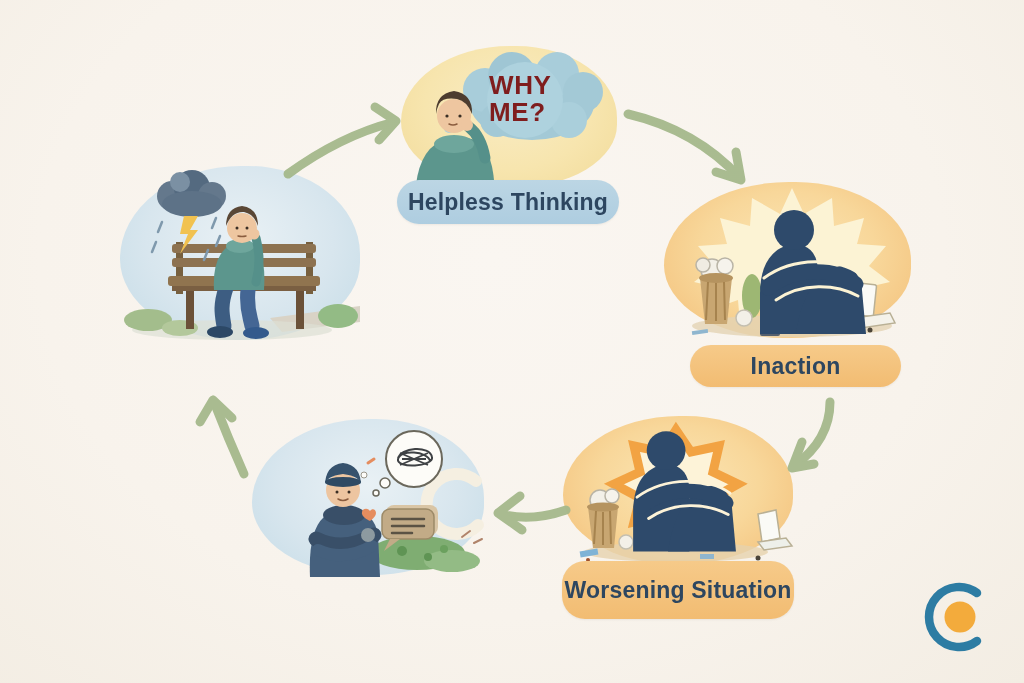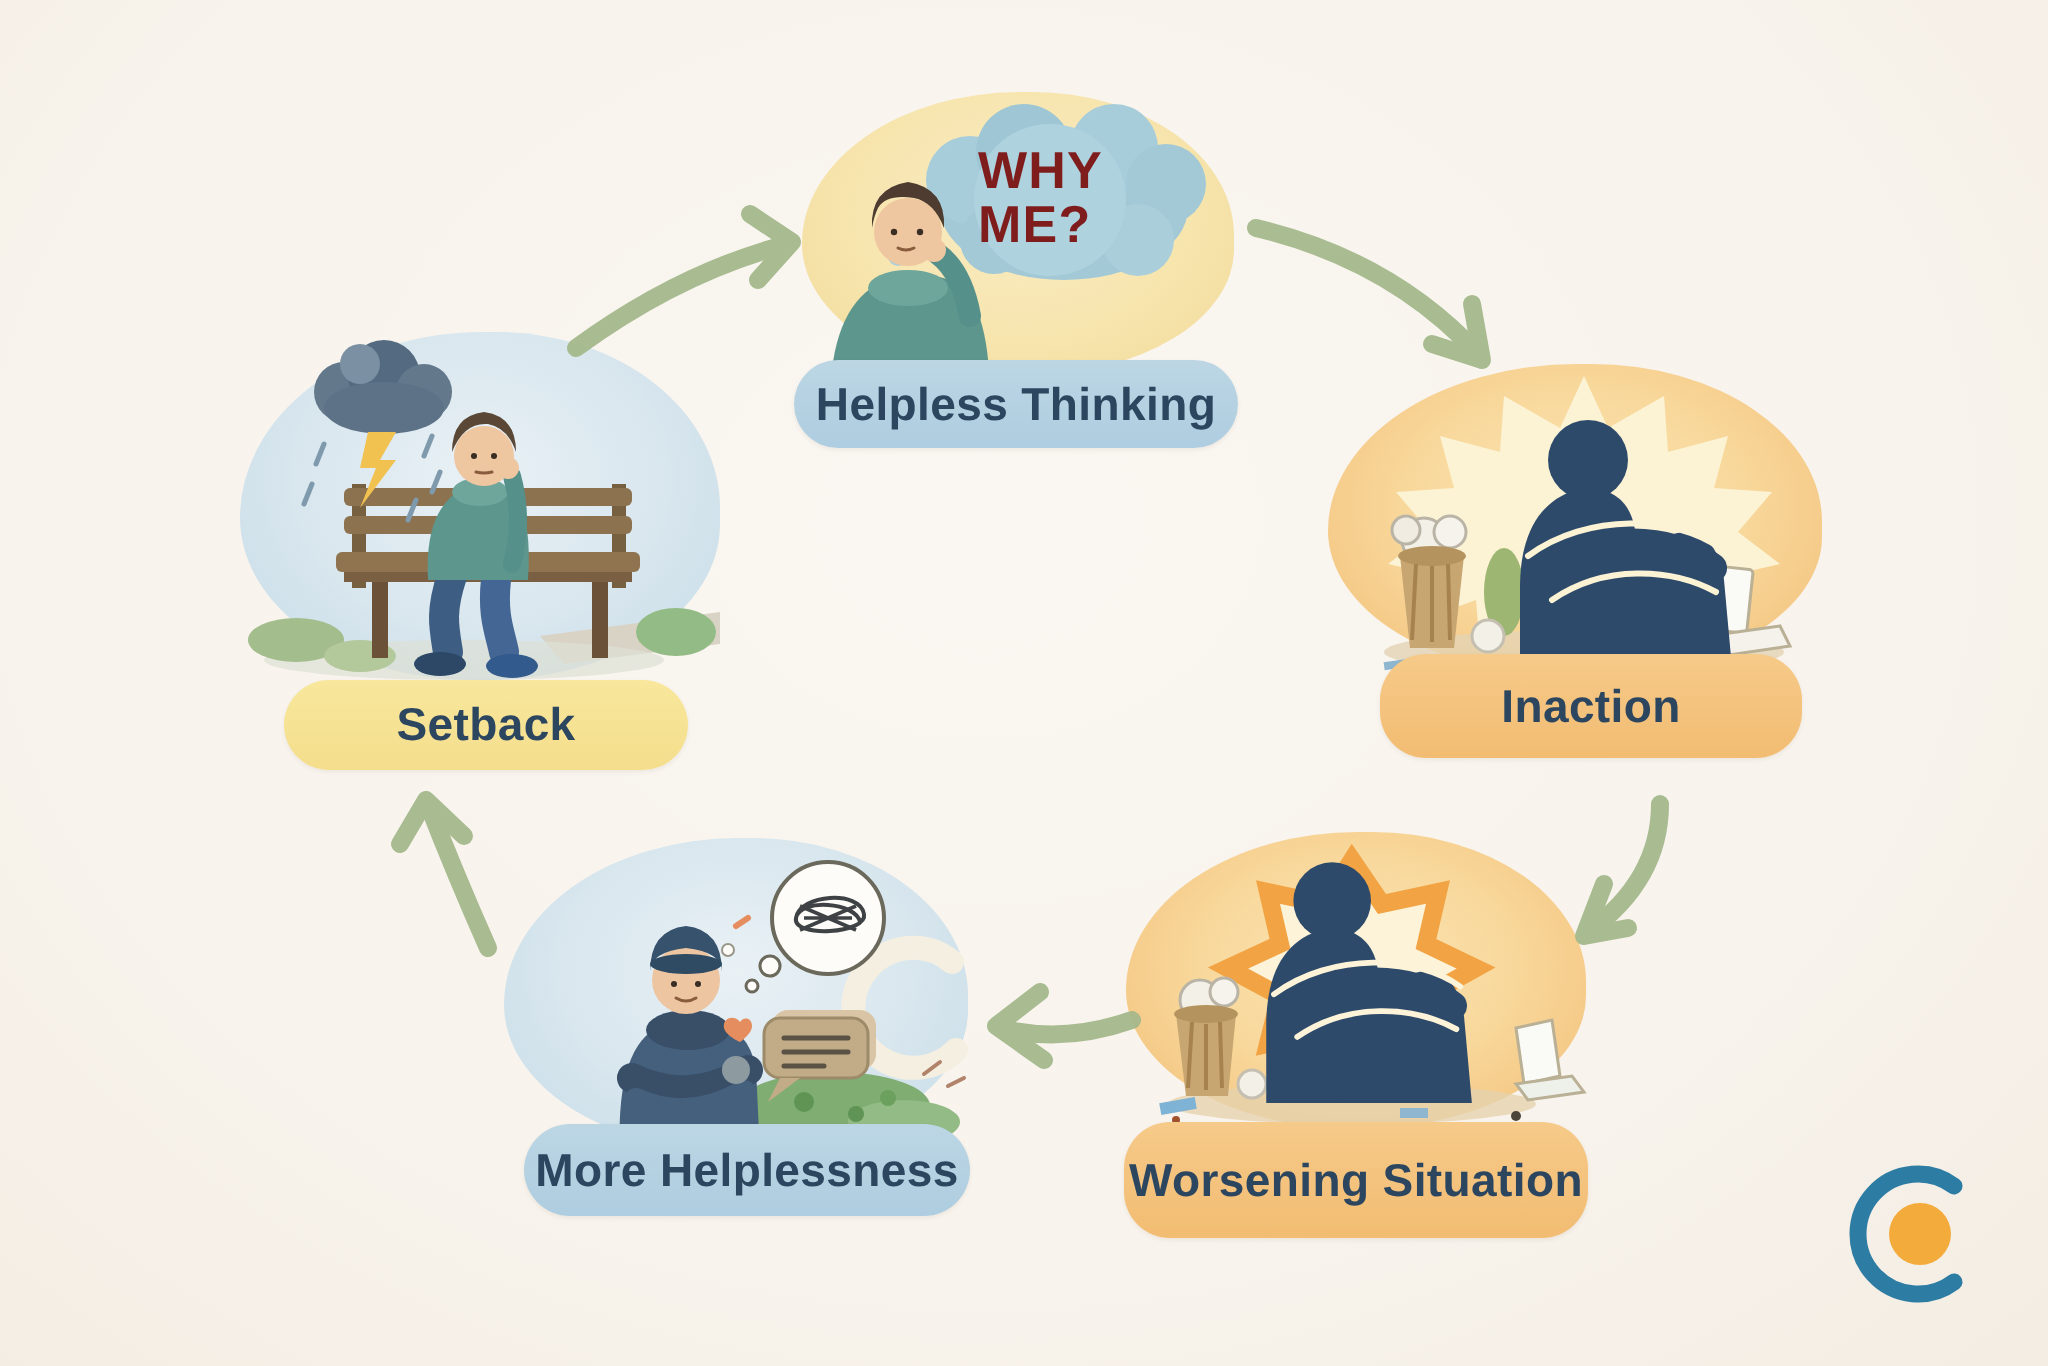--- a/index.html
+++ b/index.html
@@ -98,21 +98,21 @@
       <g>
         <path d="M96,152 L96,112 C96,82 108,66 128,62 L140,64 C150,68 154,78 154,90 L154,152 Z" fill="#2e4a6b"></path>
         <circle cx="130" cy="48" r="20" fill="#2e4a6b"></circle>
         <path d="M132,152 C138,108 158,86 178,84 C190,84 196,94 198,108 L202,152 Z" fill="#2e4a6b"></path>
         <path d="M100,96 C130,74 174,76 196,92" stroke="#fcf3d4" stroke-width="3" fill="none" stroke-linecap="round"></path>
         <path d="M104,106 C132,84 172,86 192,102" stroke="#2e4a6b" stroke-width="15" fill="none" stroke-linecap="round"></path>
         <path d="M112,118 C138,100 172,102 194,114" stroke="#fcf3d4" stroke-width="3" fill="none" stroke-linecap="round"></path>
       </g>
       <circle cx="206" cy="148" r="2.5" fill="#4b4438"></circle>
     </svg>
-    <div class="pill pill-orange" style="left:26px;top:145px;width:211px;height:52px;">
+    <div class="pill pill-orange" style="left:26px;top:163px;width:211px;height:42px;">
       <span>Inaction</span>
     </div>
   </div>
 
   <div class="node" style="left:120px;top:166px;width:240px;height:219px;">
     <div class="blob blob-blue" style="left:0px;top:0px;width:240px;height:174px;"></div>
     <svg class="illus" width="240" height="176" viewBox="0 0 240 176">
       <path d="M150,152 L240,140 L240,156 L162,166 Z" fill="#d9d3c6"></path>
       <ellipse cx="112" cy="164" rx="100" ry="10" fill="#dde0d4" opacity="0.7"></ellipse>
       <ellipse cx="28" cy="154" rx="24" ry="11" fill="#a3bd8c"></ellipse>
@@ -152,23 +152,20 @@
       </g>
       <polygon points="64,50 78,50 70,64 78,64 60,88 68,68 60,68" fill="#f1c250"></polygon>
       <g stroke="#7f99ad" stroke-width="2.5" stroke-linecap="round">
         <path d="M42,56 L38,66"></path>
           <path d="M96,52 L92,62"></path>
           <path d="M36,76 L32,86"></path>
         <path d="M100,70 L96,80"></path>
           <path d="M88,84 L84,94"></path>
       </g>
     </svg>
-    <div class="pill pill-yellow" style="left:22px;top:174px;width:202px;height:45px;">
-      <span>Setback</span>
-    </div>
   </div>
 
   <div class="node" style="left:562px;top:416px;width:232px;height:191px;">
     <div class="blob blob-orange" style="left:1px;top:0px;width:230px;height:148px;"></div>
     <svg class="illus" width="232" height="150" viewBox="0 0 232 150">
       <polygon points="114,14 100,36 72,30 78,56 52,68 78,82 72,106 100,100 114,124 129,100 157,106 151,82 176,68 151,56 157,30 129,36" fill="#fdf3d8" stroke="#f2a343" stroke-width="9" stroke-linejoin="miter"></polygon>
       <ellipse cx="114" cy="136" rx="92" ry="10" fill="#e6d2ae" opacity="0.8"></ellipse>
       <g>
         <circle cx="38" cy="84" r="10" fill="#f3f0e8" stroke="#b9b4a6" stroke-width="1.5"></circle>
         <circle cx="50" cy="80" r="7" fill="#f6f3ec" stroke="#b9b4a6" stroke-width="1.5"></circle>
@@ -232,23 +229,20 @@
       <g>
         <rect x="134" y="86" width="52" height="30" rx="8" fill="#d9c5a5"></rect>
         <rect x="130" y="90" width="52" height="30" rx="8" fill="#c2ab87" stroke="#9c8a68" stroke-width="1.5"></rect>
         <path d="M140,100 L172,100 M140,107 L172,107 M140,114 L160,114" stroke="#5a5244" stroke-width="2.5" stroke-linecap="round"></path>
         <path d="M138,120 L132,132 L148,120 Z" fill="#c2ab87"></path>
       </g>
       <path d="M118,92 C115,88 109,90 110,95 C111,99 118,102 118,102 C118,102 124,98 124,94 C124,90 120,89 118,92 Z" fill="#e58d5f"></path>
       <circle cx="112" cy="56" r="3" fill="#fdfcf8" stroke="#9a968a" stroke-width="1"></circle>
       <path d="M116,44 L122,40" stroke="#e58d5f" stroke-width="3" stroke-linecap="round"></path>
     </svg>
-    <div class="pill pill-blue" style="left:10px;top:143px;width:223px;height:46px;">
-      <span>More Helplessness</span>
-    </div>
   </div>
 
   <svg class="arrow" style="left:278px;top:94px;" width="140" height="90" viewBox="0 0 140 90">
     <g stroke="#a5b98c" stroke-width="9" stroke-linecap="round" fill="none" opacity="0.95">
       <path d="M10,80 Q62,42 116,28"></path>
       <path d="M118,27 L97,13 M118,27 L101,46"></path>
     </g>
   </svg>
   <svg class="arrow" style="left:614px;top:98px;" width="145" height="98" viewBox="0 0 145 98">
     <g stroke="#a5b98c" stroke-width="9" stroke-linecap="round" fill="none" opacity="0.95">

